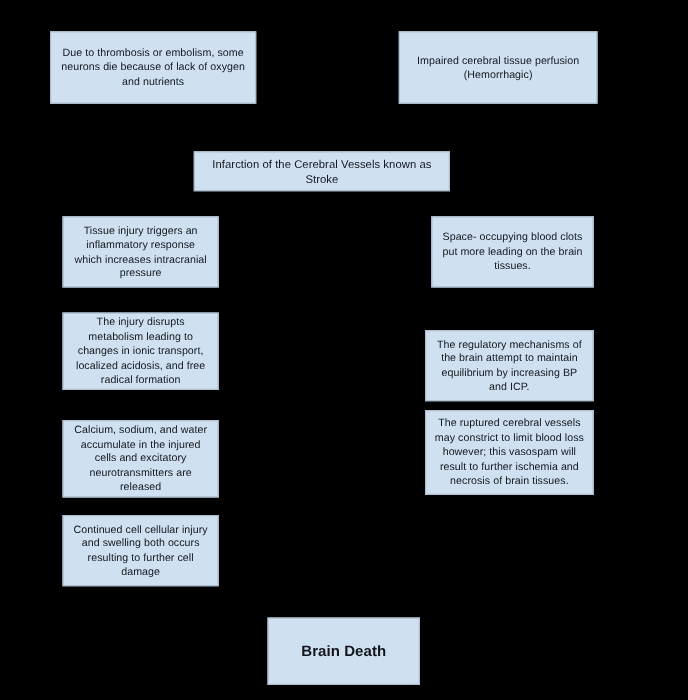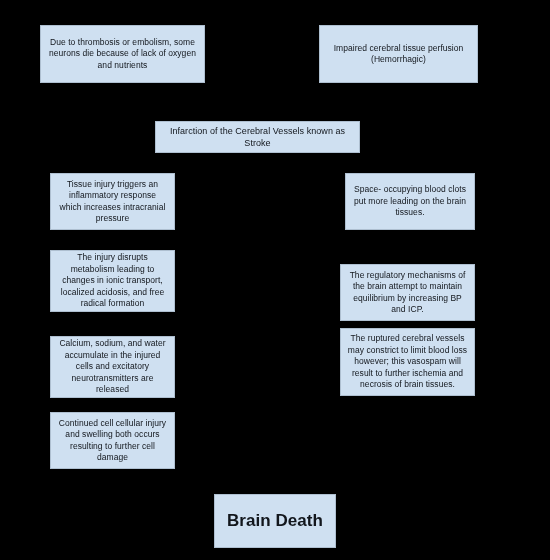--- a/index.html
+++ b/index.html
@@ -29,21 +29,21 @@
     justify-content: center;
     padding: 3px 6px;
     letter-spacing: 0.05px;
   }
   .node .txt {
     display: block;
     width: 100%;
     white-space: pre-line;
   }
   .node.terminal {
-    font-size: 17px;
+    font-size: 12px;
     font-weight: bold;
     line-height: 14px;
   }
   .node.banner {
     font-size: 9px;
     line-height: 12px;
   }
 </style>
 </head>
 <body>

